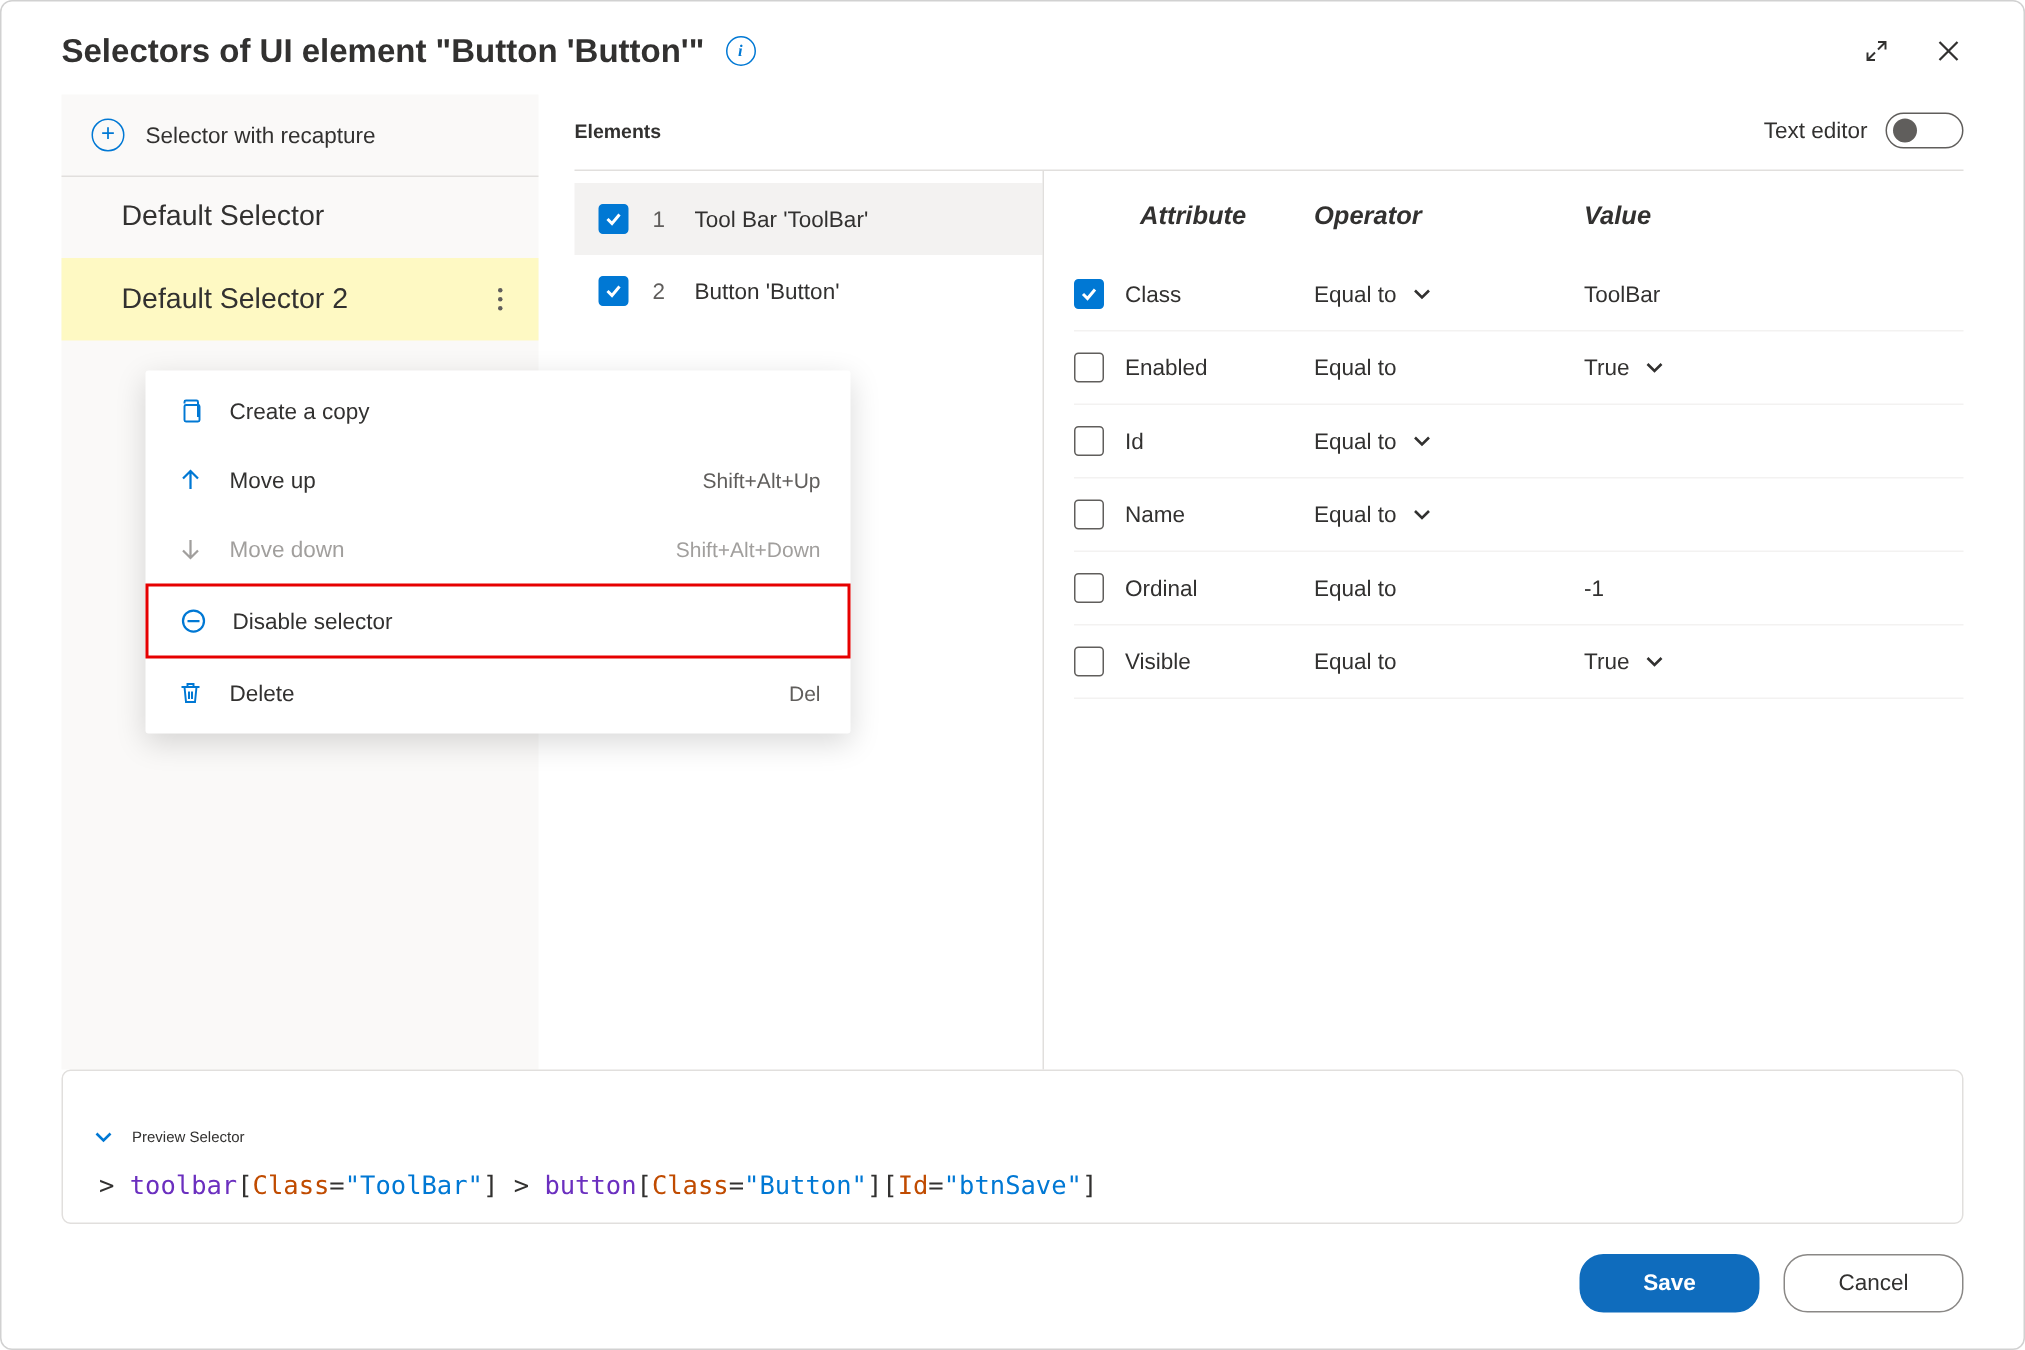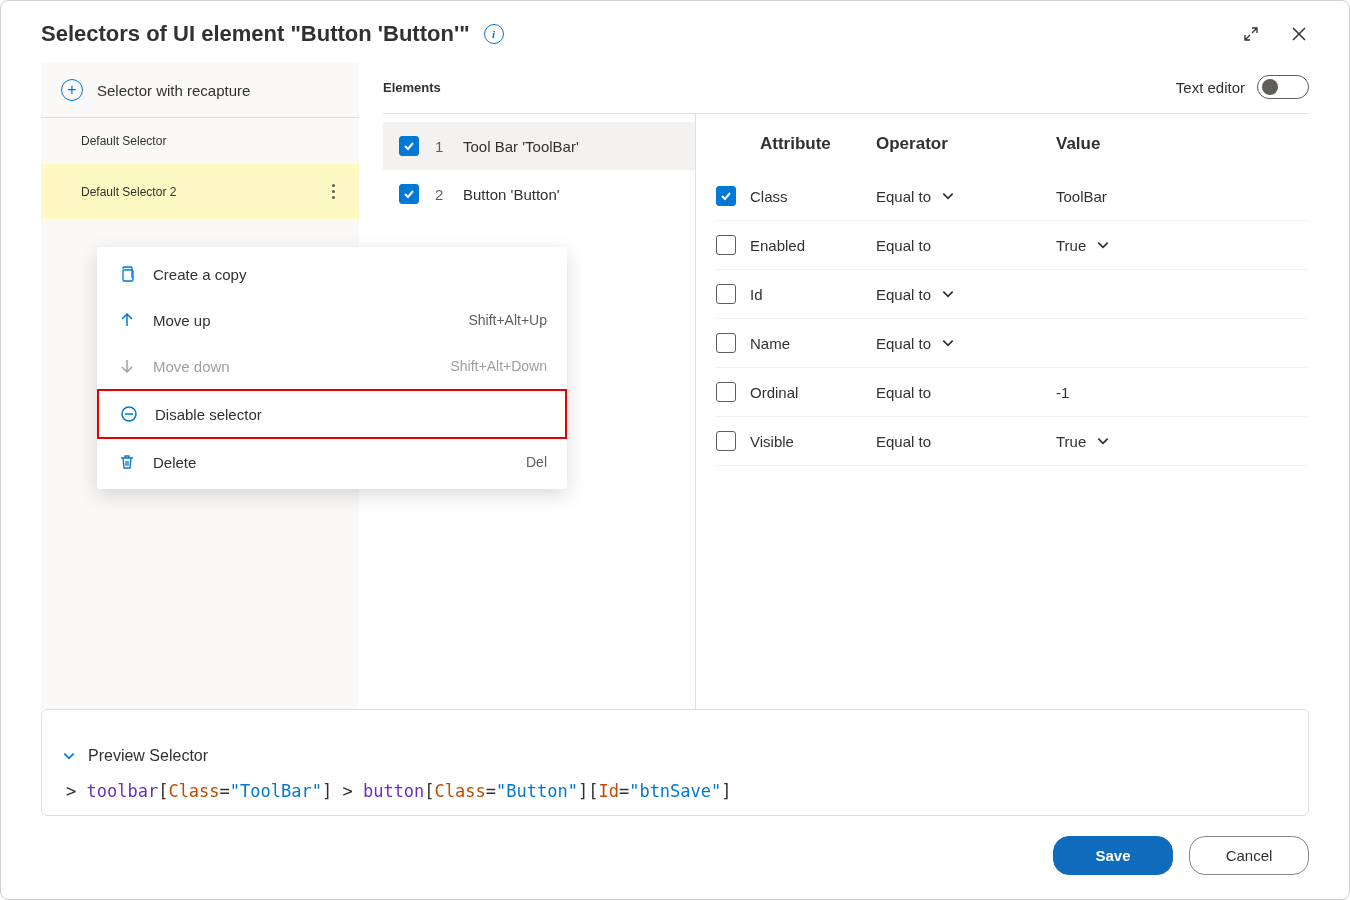--- a/index.html
+++ b/index.html
@@ -7,50 +7,50 @@
 .dialog { width: 1350px; height: 900px; border: 1px solid #d1d1d1; border-radius: 8px; overflow: hidden; position: relative; display: flex; flex-direction: column; }
 .header { display: flex; align-items: center; padding: 20px 40px 16px 40px; gap: 14px; }
 .header-title { font-size: 22px; font-weight: 600; }
 .header-info { width: 18px; height: 18px; border: 1.5px solid #0078d4; border-radius: 50%; display: flex; align-items: center; justify-content: center; color: #0078d4; font-size: 11px; font-weight: 600; font-style: italic; font-family: serif; }
 .header-actions { margin-left: auto; display: flex; gap: 28px; align-items: center; }
 .icon-btn { cursor: pointer; display: flex; align-items: center; justify-content: center; width: 20px; height: 20px; }
 .body { display: flex; flex: 1; min-height: 0; padding: 0 40px; gap: 0; }
 .sidebar { width: 318px; background: #faf9f8; border-right: none; display: flex; flex-direction: column; }
 .add-selector { display: flex; align-items: center; gap: 14px; padding: 16px 20px; border-bottom: 1px solid #e1dfdd; cursor: pointer; font-size: 15px; }
 .add-plus { width: 22px; height: 22px; border: 1.5px solid #0078d4; border-radius: 50%; display: flex; align-items: center; justify-content: center; color: #0078d4; font-size: 16px; line-height: 1; }
-.selector-item { padding: 16px 20px 16px 40px; font-size: 12px; cursor: pointer; display: flex; align-items: center; justify-content: space-between; }
+.selector-item { padding: 16px 20px 16px 40px; font-size: 19px; cursor: pointer; display: flex; align-items: center; justify-content: space-between; }
 .selector-item.active { background: #fef9c3; }
 .kebab { display: flex; flex-direction: column; gap: 3px; padding: 4px; cursor: pointer; }
 .kebab span { width: 3px; height: 3px; background: #605e5c; border-radius: 50%; }
 .main { flex: 1; display: flex; flex-direction: column; padding-left: 24px; }
 .elements-header { display: flex; align-items: center; justify-content: space-between; padding: 12px 0 14px 0; border-bottom: 1px solid #e1dfdd; }
 .elements-title { font-size: 13px; font-weight: 700; }
 .toggle-wrap { display: flex; align-items: center; gap: 12px; font-size: 15px; }
 .toggle { width: 52px; height: 24px; border: 1px solid #605e5c; border-radius: 12px; position: relative; cursor: pointer; }
 .toggle-knob { width: 16px; height: 16px; background: #605e5c; border-radius: 50%; position: absolute; top: 3px; left: 4px; }
 .elements-body { display: flex; flex: 1; min-height: 0; }
 .element-list { width: 312px; padding-top: 8px; }
 .element-row { display: flex; align-items: center; gap: 16px; padding: 14px 16px; font-size: 15px; cursor: pointer; }
 .element-row.selected { background: #f3f2f1; }
 .checkbox { width: 20px; height: 20px; border: 1px solid #605e5c; border-radius: 3px; display: flex; align-items: center; justify-content: center; flex-shrink: 0; }
 .checkbox.checked { background: #0078d4; border-color: #0078d4; color: #fff; }
 .element-num { color: #605e5c; width: 12px; }
 .attrs { flex: 1; padding-left: 20px; border-left: 1px solid #e1dfdd; padding-top: 8px; }
-.attr-header { display: flex; padding: 12px 0 18px 0; font-size: 17px; font-weight: 700; }
+.attr-header { display: flex; padding: 12px 0 18px 0; font-size: 17px; font-weight: 700; font-style: italic; }
 .col-attr { width: 160px; padding-left: 44px; }
 .col-op { width: 180px; }
 .col-val { flex: 1; }
 .attr-row { display: flex; align-items: center; padding: 14px 0; border-bottom: 1px solid #f3f2f1; font-size: 15px; }
 .attr-row .col-attr { display: flex; align-items: center; gap: 14px; padding-left: 0; }
 .attr-row .col-op { display: flex; align-items: center; gap: 10px; }
 .attr-row .col-val { display: flex; align-items: center; gap: 10px; }
 .chev-down { width: 14px; height: 14px; display: inline-flex; }
 .footer-area { padding: 0 40px 24px 40px; }
 .preview { border: 1px solid #e1dfdd; border-radius: 6px; padding: 14px 20px; margin-bottom: 20px; }
-.preview-head { display: flex; align-items: center; gap: 12px; font-size: 16px; margin-bottom: 16px; cursor: pointer; margin-top: 23px; }
+.preview-head { display: flex; align-items: center; gap: 12px; font-size: 10px; margin-bottom: 16px; cursor: pointer; margin-top: 23px; }
 .preview-body { font-family: Consolas, monospace; font-size: 17px; padding-left: 4px; }
 .preview-body .gt { color: #323130; }
 .preview-body .tag { color: #6b2fbf; }
 .preview-body .bracket { color: #323130; }
 .preview-body .key { color: #c04b00; }
 .preview-body .eq { color: #323130; }
 .preview-body .val { color: #0078d4; }
 .buttons { display: flex; justify-content: flex-end; gap: 16px; }
 .btn { min-width: 120px; padding: 10px 28px; border-radius: 16px; font-size: 15px; cursor: pointer; text-align: center; }
 .btn-primary { background: #0f6cbd; color: #fff; border: 1px solid #0f6cbd; font-weight: 600; }

